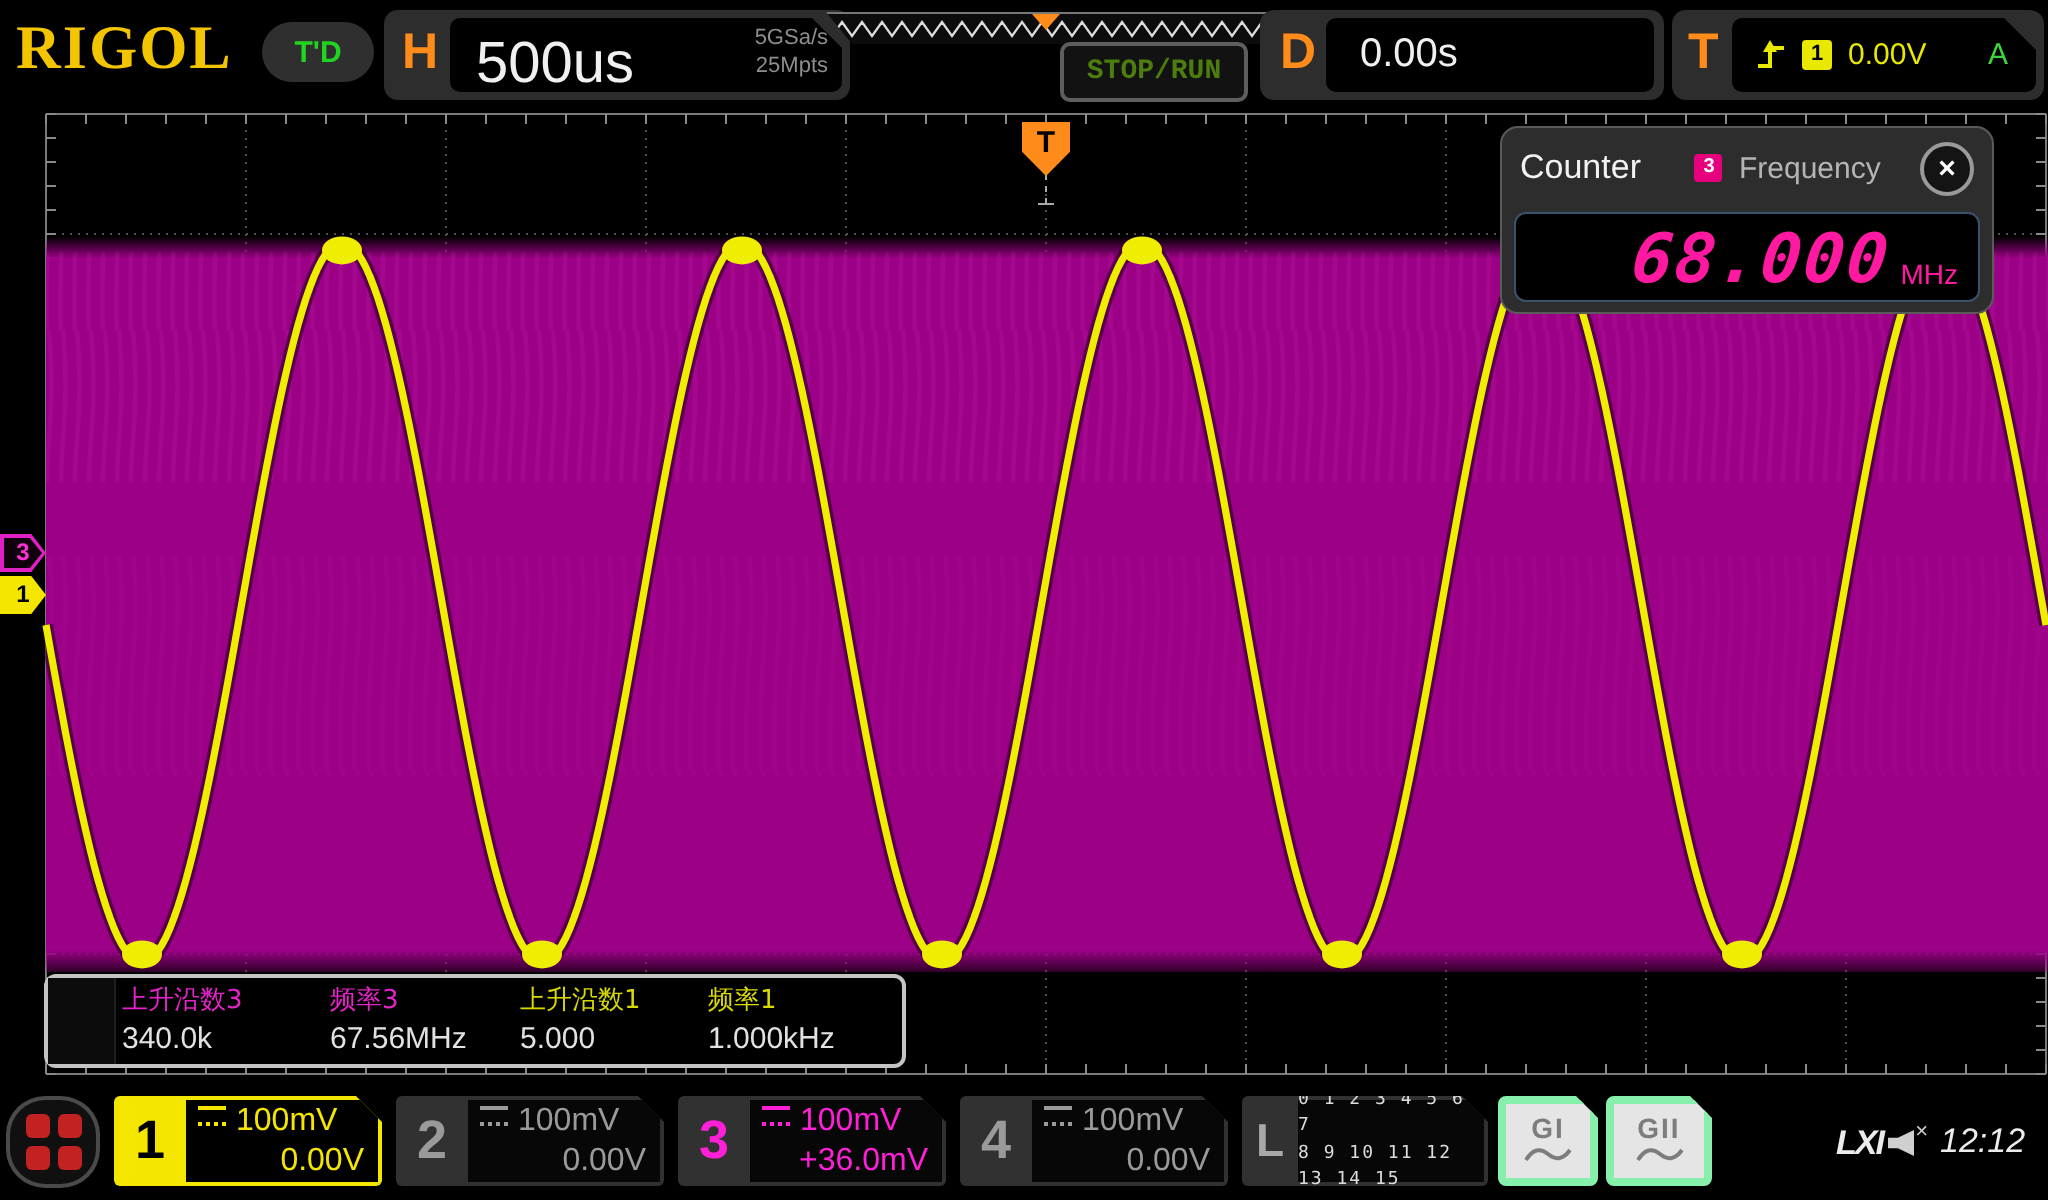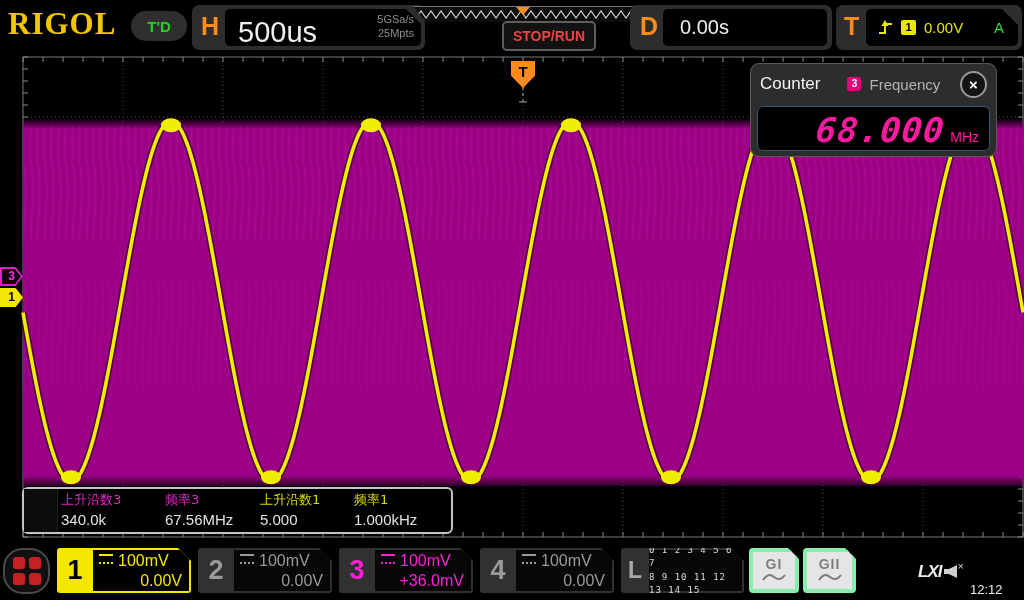--- a/index.html
+++ b/index.html
@@ -18,21 +18,21 @@
         clip-path:polygon(0 0,calc(100% - 15px) 0,100% 15px,100% 100%,0 100%);}
   .h-time{position:absolute;left:13px;top:7px;font-size:29px;color:#f0f0f0;}
   .h-rate{position:absolute;right:7px;top:3px;text-align:right;font-size:11px;line-height:1.3;color:#8e8e8e;}
   .nav-bar{position:absolute;left:413px;top:6px;width:264px;height:15px;background:#0c0c0c;
         clip-path:polygon(0 0,100% 0,calc(100% - 13px) 100%,13px 100%);border-top:1px solid #777;}
   .nav-tri{position:absolute;left:516px;top:7px;width:0;height:0;
         border-left:7px solid transparent;border-right:7px solid transparent;border-top:8px solid #ff8c1a;}
   .btn{position:absolute;top:21px;height:30px;background:#121212;border:2px solid #5e5e5e;border-radius:5px;
         display:flex;align-items:center;justify-content:center;font-weight:bold;font-size:14px;box-sizing:border-box;}
   .measure-btn{left:427px;width:90px;color:#e4e400;}
-  .stoprun-btn{left:502px;width:94px;color:#ef4444;}
+  .stoprun-btn{left:530px;width:94px;color:#4d7c0f;font-family:Liberation Mono, monospace;}
   .d-sec{left:630px;width:202px;}
   .d-inner{position:absolute;left:33px;top:4px;right:5px;bottom:4px;background:#000;border-radius:5px;
         display:flex;align-items:center;padding-left:17px;font-size:20px;color:#f0f0f0;}
   .t-sec{left:836px;width:186px;}
   .t-inner{position:absolute;left:30px;top:4px;right:4px;bottom:4px;background:#000;border-radius:5px;
         clip-path:polygon(0 0,calc(100% - 16px) 0,100% 16px,100% 100%,0 100%);
         display:flex;align-items:center;gap:8px;padding-left:12px;box-sizing:border-box;}
   .t-badge{width:15px;height:15px;background:#e8e800;border-radius:2px;color:#000;font-size:11px;font-weight:bold;
         text-align:center;line-height:15px;}
   .t-level{color:#e8e800;font-size:15px;}
@@ -103,21 +103,21 @@
   .g-box{position:absolute;top:548px;height:45px;background:#e5e5e5;border:4px solid #86efac;border-radius:4px;
         clip-path:polygon(0 0,calc(100% - 11px) 0,100% 11px,100% 100%,0 100%);box-sizing:border-box;
         display:flex;flex-direction:column;align-items:center;justify-content:center;color:#7d7d7d;}
   .g1{left:749px;width:50px;} .g2{left:803px;width:53px;}
   .g-label{font-size:14px;font-weight:bold;letter-spacing:1px;line-height:1;}
   .lxi{position:absolute;left:918px;top:562px;font-style:italic;font-weight:900;font-size:17px;color:#ececec;letter-spacing:-1px;}
   .spk-wrap{position:absolute;left:944px;top:562px;width:22px;height:18px;}
   .spk-body{position:absolute;left:0;top:3px;width:13px;height:13px;background:#cfcfcf;
         clip-path:polygon(0 30%,38% 30%,100% 0,100% 100%,38% 70%,0 70%);}
   .spk-x{position:absolute;right:2px;top:-2px;font-size:11px;color:#cfcfcf;}
-  .clock{position:absolute;left:970px;top:582px;font-size:13px;color:#ececec;}
+  .clock{position:absolute;left:970px;top:561px;font-size:17px;color:#ececec;font-style:italic;}
 </style>
 </head>
 <body>
 
 <div class="screen">
 
   <div class="logo">RIGOL</div>
   <div class="trig-pill">T'D</div>
 
   <div class="sec h-sec">

